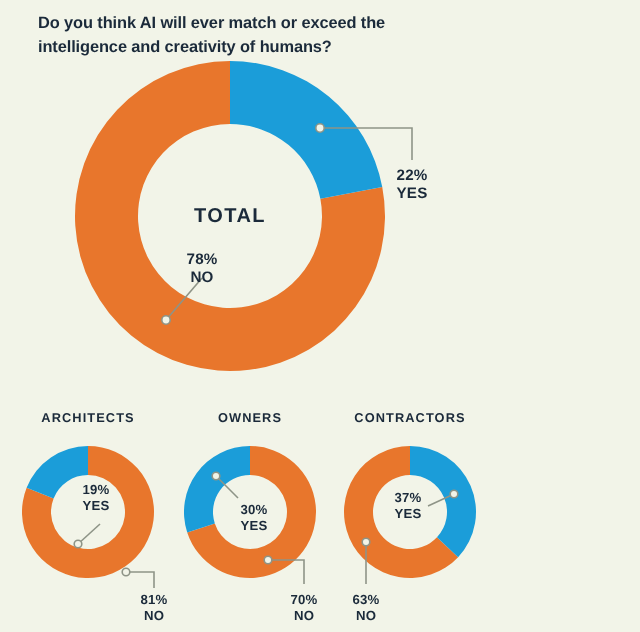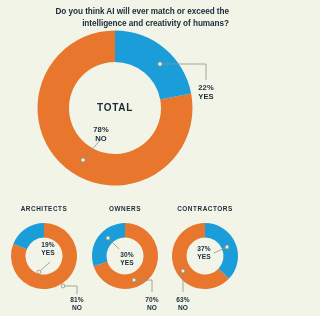--- a/index.html
+++ b/index.html
@@ -11,21 +11,20 @@
     height: 316px;
     background: #f2f4e8;
     font-family: "Liberation Sans", sans-serif;
     overflow: hidden;
     position: relative;
   }
   #infographic {
     position: relative;
     width: 250px;
     height: 316px;
-    text-align: right;
   }
   .question-title {
     position: absolute;
     left: 19px;
     top: 6px;
     width: 210px;
     font-size: 8.2px;
     line-height: 11.5px;
     font-weight: bold;
     color: #1b2a3a;

